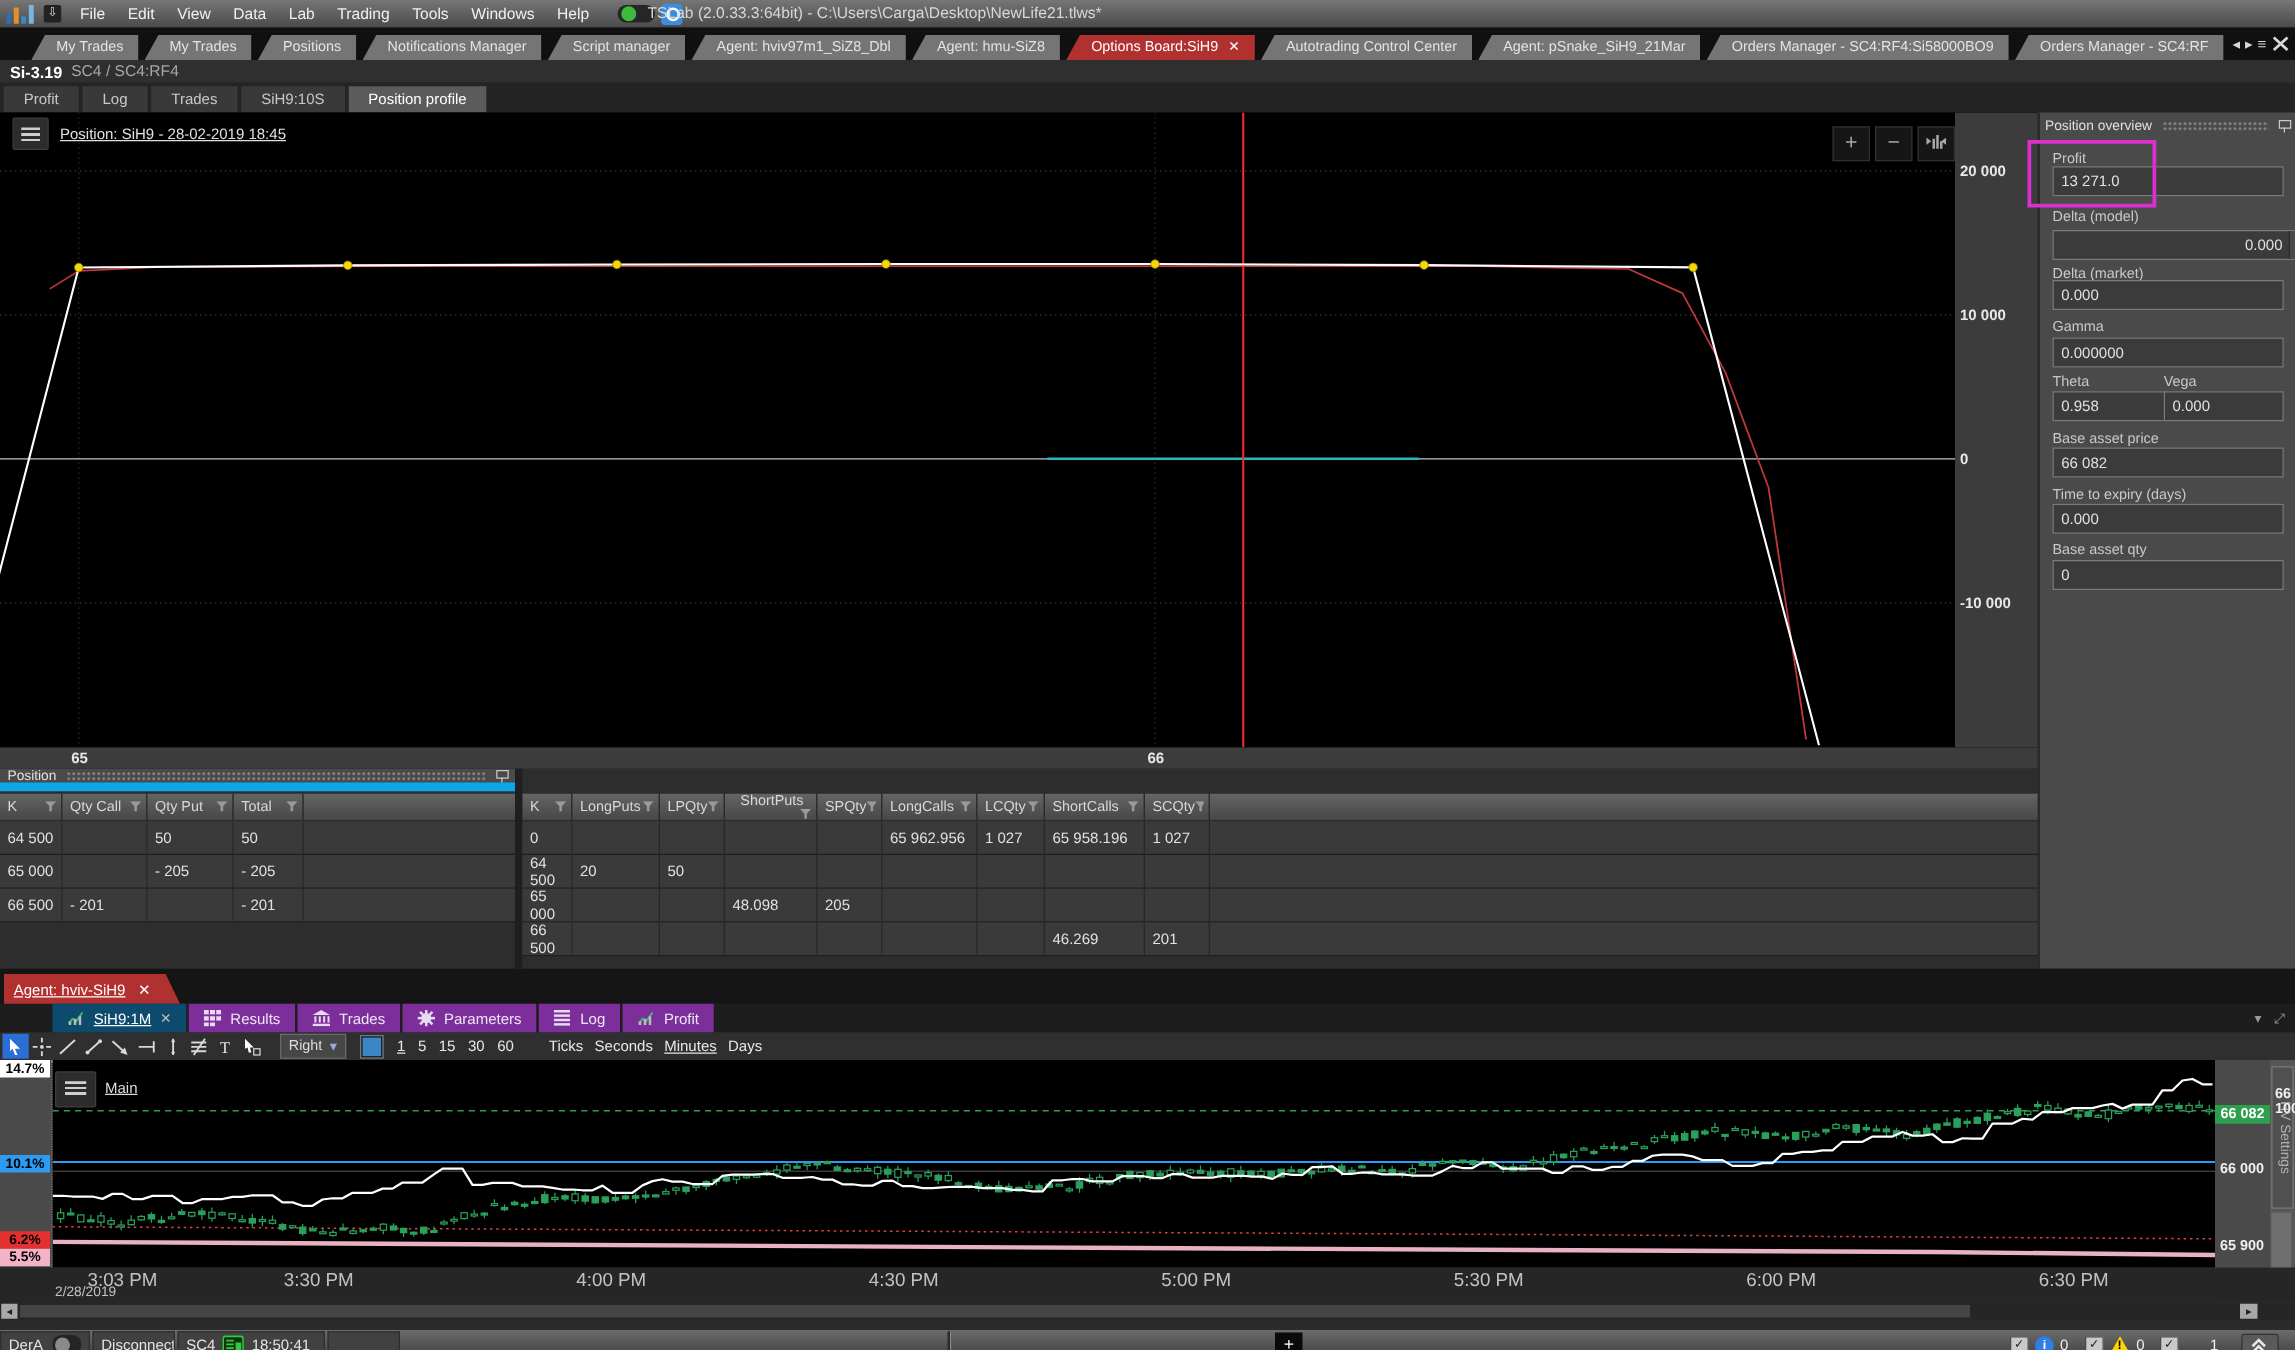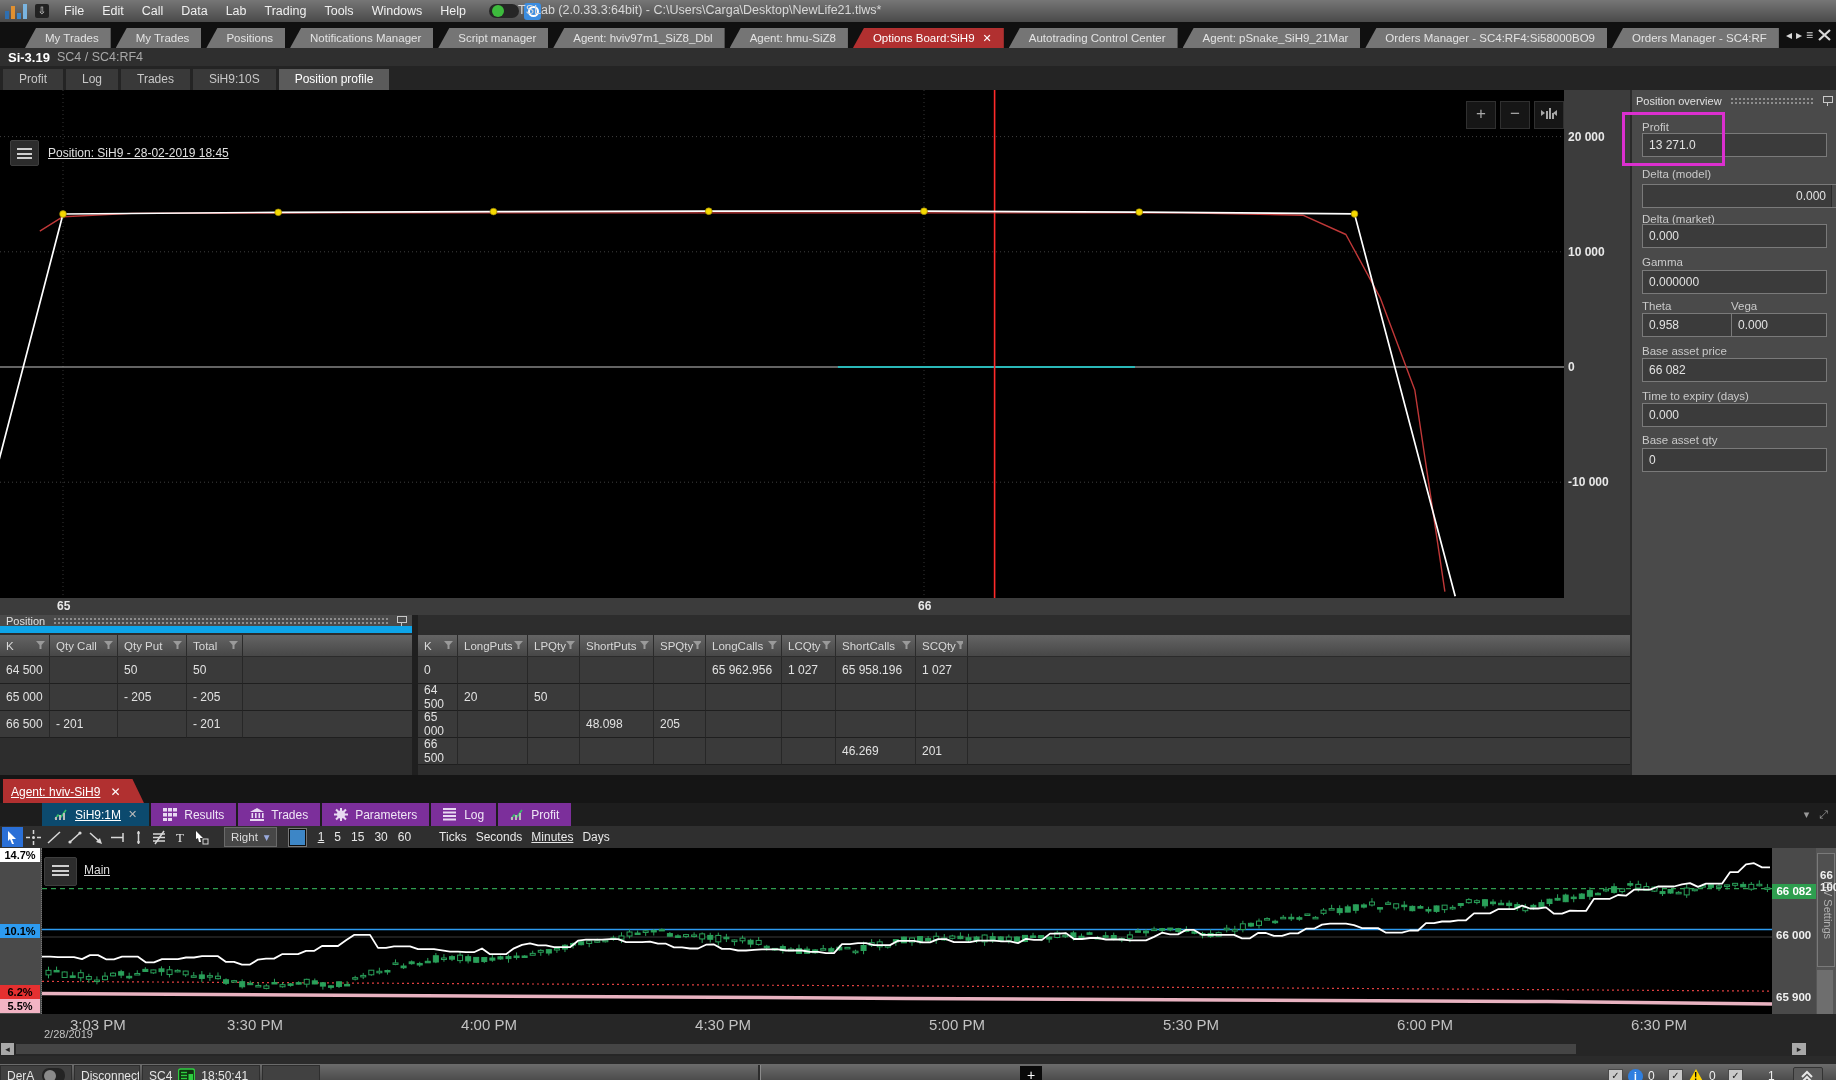--- a/index.html
+++ b/index.html
@@ -33,21 +33,21 @@
   #inst-symbol{font-weight:bold;color:#fff;font-size:13px;margin-left:8px;}
   #inst-detail{color:#a8a8a8;font-size:12.5px;margin-left:7px;}
   
   #boardtabs{left:0;top:66px;width:1836px;height:24px;background:#242424;display:flex;align-items:flex-end;padding-left:3px;box-sizing:border-box;gap:3px;}
   .btab{height:21px;line-height:21px;background:#393939;color:#c8c8c8;font-size:12px;padding:0 16px;}
   .btab.active{background:#5b5b5b;color:#fff;}
   
   #profit-chart{left:0;top:90px;width:1630px;height:508px;background:#000;}
   #pc-xaxis{left:0;top:598px;width:1630px;height:17px;background:#3c3c3c;}
   .axlabel{position:absolute;font-size:12px;font-weight:bold;color:#e8e8e8;}
-  #pc-header{left:10px;top:94px;height:26px;display:flex;align-items:center;gap:9px;margin-top:46px;}
+  #pc-header{left:10px;top:94px;height:26px;display:flex;align-items:center;gap:9px;}
   .hambtn{width:27px;height:24px;background:#2c2c2c;border:1px solid #3e3e3e;border-radius:2px;
           display:flex;align-items:center;justify-content:center;}
   .hambtn .g{width:15px;height:11px;background:repeating-linear-gradient(#cfcfcf 0 2px,transparent 2px 4.5px);}
   .chart-title{font-size:12px;color:#e0e0e0;text-decoration:underline;}
   .zoombtn{position:absolute;width:28px;height:26px;background:#161616;border:1px solid #303030;
            color:#a8a8a8;font-size:17px;line-height:24px;text-align:center;}
   
   #ov-panel{left:1630px;top:90px;width:206px;height:685px;background:#4a4a4a;border-left:2px solid #2a2a2a;box-sizing:border-box;}
   .cap{display:flex;align-items:center;font-size:11px;color:#e0e0e0;}
   .cap .grip{flex:1;height:8px;margin:0 8px;background-image:radial-gradient(#8d8d8d .8px,transparent 1.2px);background-size:4px 4px;}
@@ -137,21 +137,21 @@
     <span class="logo-bars">
         <i style="background: rgb(47, 111, 176); height: 8px;"></i>
         <i style="background: rgb(224, 144, 48); height: 13px;"></i>
         <i style="background: rgb(60, 134, 200); height: 6px;"></i>
         <i style="background: rgb(122, 180, 224); height: 15px;"></i>
       </span>
     <span class="dl-icon">⇩</span>
     <span id="menu-items" style="display: flex;">
         <span class="menu-item">File</span>
         <span class="menu-item">Edit</span>
-        <span class="menu-item">Call</span>
+        <span class="menu-item">View</span>
         <span class="menu-item">Data</span>
         <span class="menu-item">Lab</span>
         <span class="menu-item">Trading</span>
         <span class="menu-item">Tools</span>
         <span class="menu-item">Windows</span>
         <span class="menu-item">Help</span>
       </span>
     <span class="pill">
         <i style="left:3px;background:#3dbb3d;"></i>
       </span>
@@ -336,21 +336,21 @@
           <svg width="9" height="9" class="fun">
             <polygon points="0,0 9,0 5.5,4 5.5,8 3.5,8 3.5,4" fill="#9a9a9a"></polygon>
           </svg>
         </div>
         <div class="th" style="left: 110px; top: 20px; width: 52px;">
           <span>LPQty</span>
           <svg width="9" height="9" class="fun">
             <polygon points="0,0 9,0 5.5,4 5.5,8 3.5,8 3.5,4" fill="#9a9a9a"></polygon>
           </svg>
         </div>
-        <div class="th" style="left: 162px; top: 20px; width: 74px;">
+        <div class="th" style="left: 162px; top: 20px; width: 74px; flex-direction: column;">
           <span>ShortPuts</span>
           <svg width="9" height="9" class="fun">
             <polygon points="0,0 9,0 5.5,4 5.5,8 3.5,8 3.5,4" fill="#9a9a9a"></polygon>
           </svg>
         </div>
         <div class="th" style="left: 236px; top: 20px; width: 52px;">
           <span>SPQty</span>
           <svg width="9" height="9" class="fun">
             <polygon points="0,0 9,0 5.5,4 5.5,8 3.5,8 3.5,4" fill="#9a9a9a"></polygon>
           </svg>

